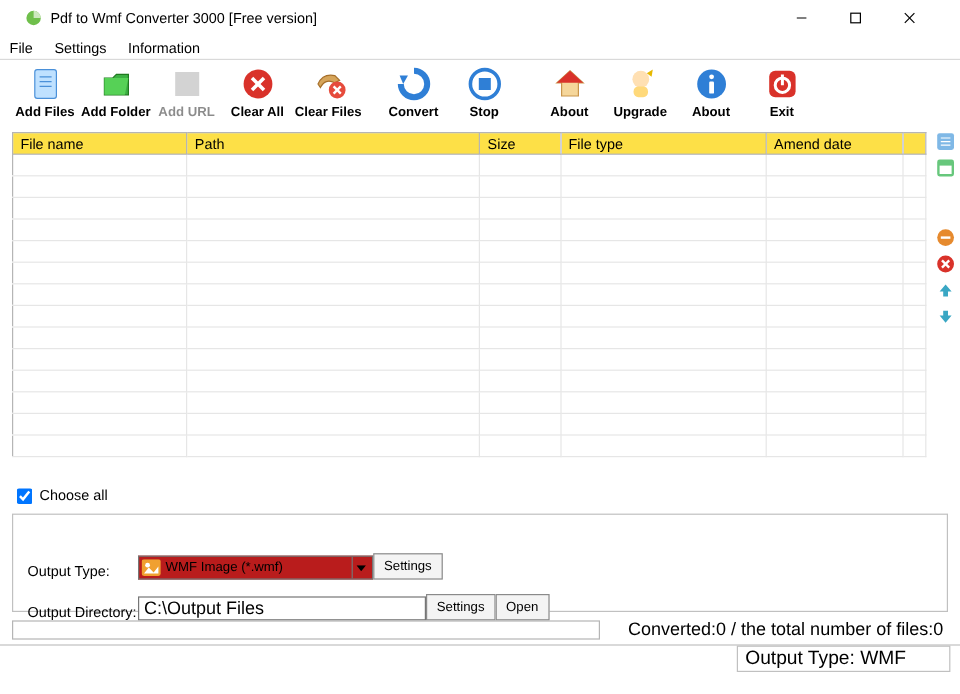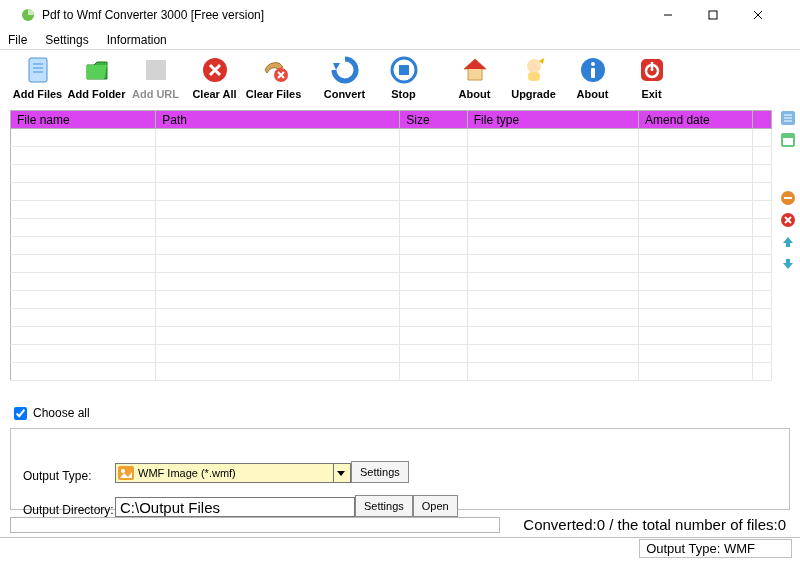--- a/index.html
+++ b/index.html
@@ -20,48 +20,48 @@
 .tbtn { width: 55px; display: flex; flex-direction: column; align-items: center; gap: 2px; font-weight: bold; }
 .tbtn .ic { width: 32px; height: 32px; display: flex; align-items: center; justify-content: center; }
 .tbtn .lbl { font-size: 11px; white-space: nowrap; }
 .tbtn.disabled { opacity: 0.45; }
 .tsep { width: 8px; height: 40px; }
 
 
 .main { display: flex; height: 288px; }
 .tablewrap { flex: 1; padding: 0 4px 0 10px; }
 table { width: 100%; border-collapse: collapse; table-layout: fixed; border: 1px solid #b5b5b5; }
-th { border: 1px solid #b5b5b5; text-align: left; font-weight: normal; padding: 1px 6px; height: 18px; background: #d946ef; overflow: hidden; }
+th { border: 1px solid #b5b5b5; text-align: left; font-weight: normal; padding: 1px 6px; height: 18px; background: #fde047; overflow: hidden; }
 th.right { text-align: left; padding-right: 10px; }
 td { border-right: 1px solid #e6e6e6; border-bottom: 1px solid #e6e6e6; height: 18px; }
 .sidebar { width: 24px; padding-top: 0; display: flex; flex-direction: column; align-items: center; gap: 6px; }
 .sidebar .sgap { height: 30px; }
 .sb { width: 16px; height: 16px; }
 
 
 .choose { padding: 8px 10px 6px 14px; display: flex; align-items: flex-end; gap: 6px; }
 .choose input { width: 13px; height: 13px; }
 
 
 .outpanel { margin: 2px 10px 6px 10px; border: 1px solid #c0c0c0; height: 82px; padding: 14px 12px 8px 12px; }
 .orow { display: flex; align-items: flex-end; gap: 0; margin-bottom: 12px; }
 .olabel { width: 92px; }
-.combo { width: 236px; height: 20px; border: 1px solid #767676; display: flex; align-items: center; padding: 0 2px; background: #fef9c3; margin-top: 20px; }
+.combo { width: 196px; height: 20px; border: 1px solid #767676; display: flex; align-items: center; padding: 0 2px; background: #b91c1c; margin-top: 20px; }
 .combo .cic { width: 16px; height: 14px; margin-right: 4px; }
 .combo .ctxt { flex: 1; font-size: 11px; }
 .combo .car { width: 15px; height: 18px; border-left: 1px solid #767676; display: flex; align-items: center; justify-content: center; }
 .txtin { width: 240px; height: 20px; border: 1px solid #767676; padding: 0 4px; font-size: 15px; }
 .btn { height: 22px; border: 1px solid #8a8a8a; background: #f4f4f4; padding: 0 8px; font-size: 11px; display: flex; align-items: center; }
 
 
 .progrow { display: flex; align-items: center; padding: 0 10px 4px 10px; gap: 10px; }
 .progress { flex: 0 0 490px; height: 16px; border: 1px solid #b5b5b5; }
 .convtxt { flex: 1; text-align: right; font-size: 15px; padding-right: 4px; }
 .statusbar { height: 22px; border-top: 1px solid #c0c0c0; display: flex; justify-content: flex-end; align-items: center; padding: 0 8px; }
-.statcell { border: 1px solid #c0c0c0; padding: 1px 36px 1px 6px; font-size: 13px; text-align: center; }
+.statcell { border: 1px solid #c0c0c0; padding: 1px 36px 1px 6px; font-size: 16px; text-align: center; }
 </style>
 </head>
 <body>
 
 <div class="titlebar">
   <span class="app-icon">
     <svg viewBox="0 0 16 16">
         <circle cx="8" cy="8" r="6" fill="#6fbf4b"></circle>
         <path d="M8 2 A6 6 0 0 1 14 8 L8 8 Z" fill="#cde8be"></path>
       </svg>

